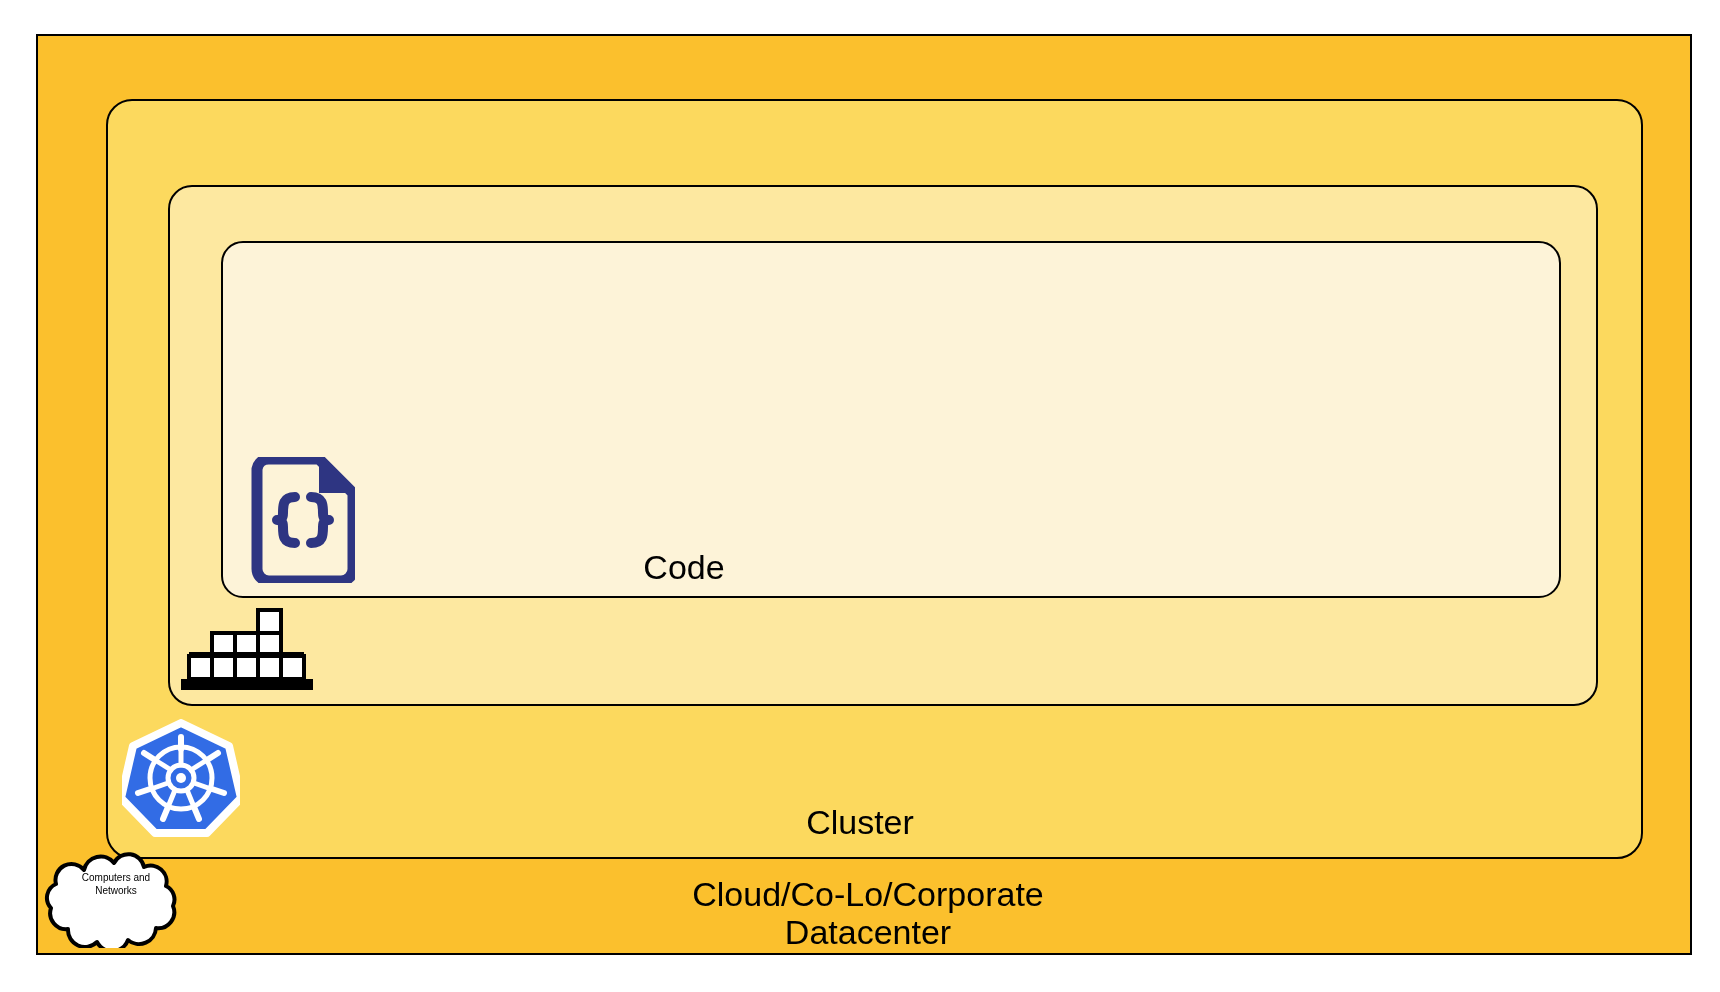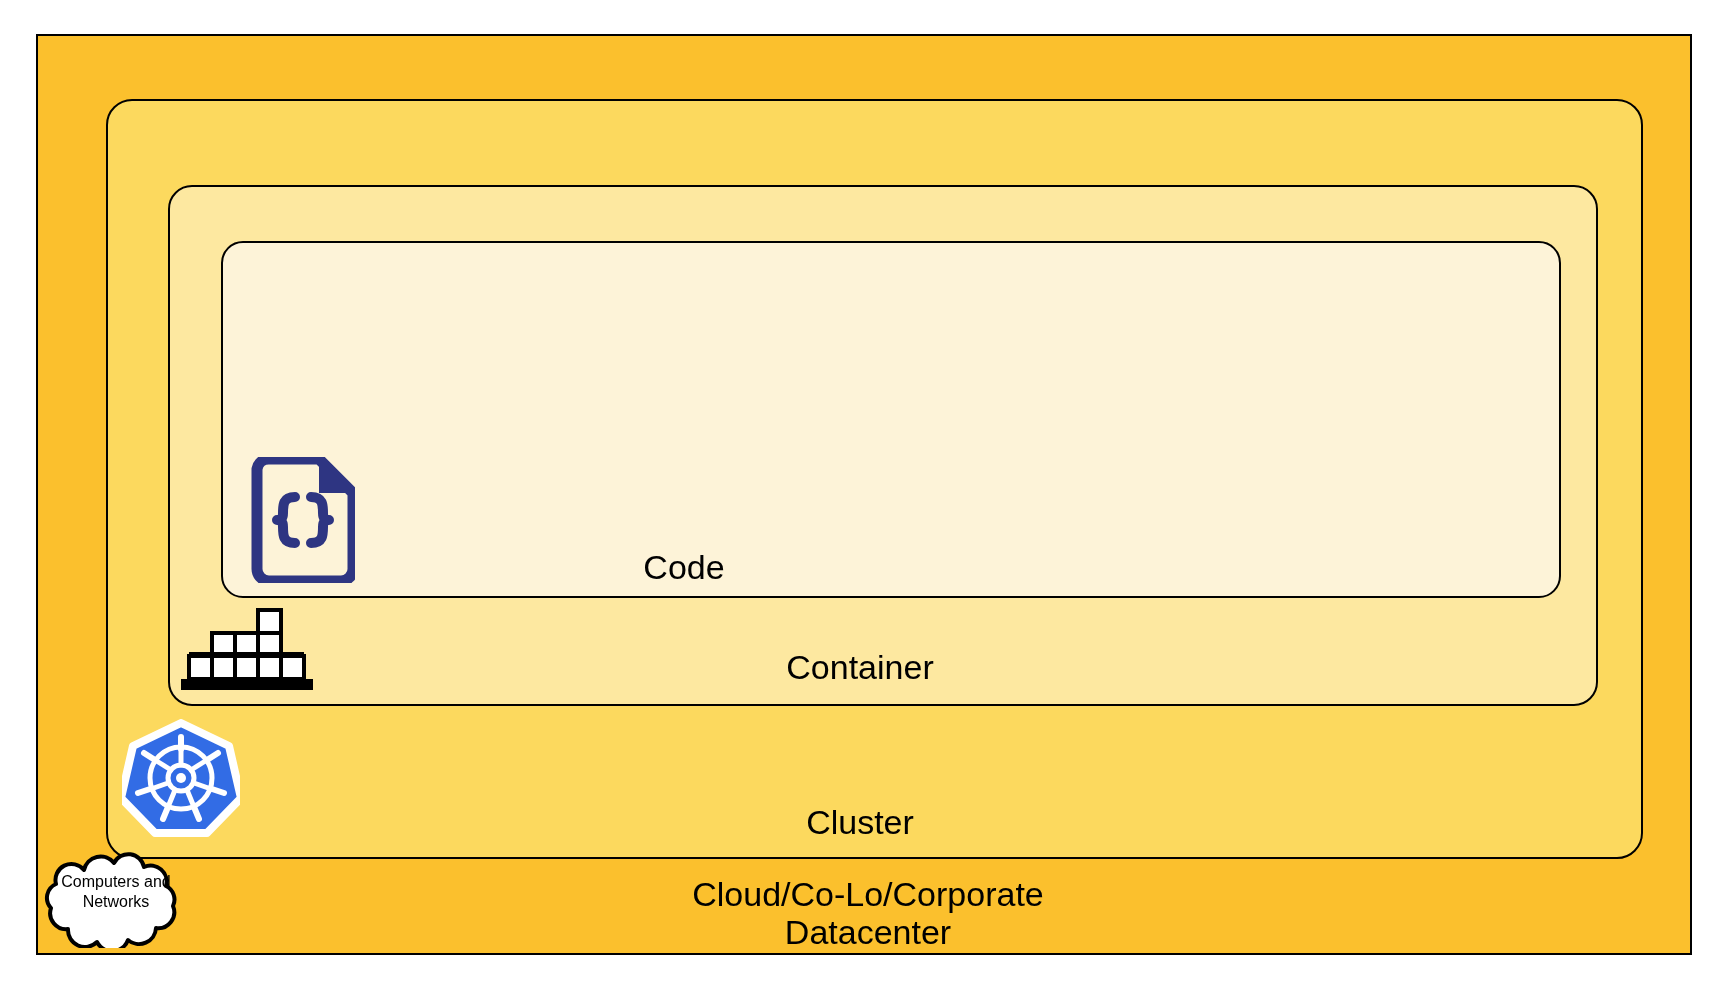--- a/index.html
+++ b/index.html
@@ -124,21 +124,21 @@
     height: 98px;
   }
   .icon-abs svg { display: block; width: 100%; height: 100%; }
 
   .cloud-text {
     position: absolute;
     left: 40px;
     top: 872px;
     width: 152px;
     text-align: center;
-    font-size: 16px;
+    font-size: 10px;
     line-height: 1.25;
     color: #000000;
     white-space: pre-line;
     font-family: "Liberation Sans", sans-serif;
     pointer-events: none;
   }
 </style>
 </head>
 <body>
 
@@ -147,21 +147,20 @@
   <div class="layer layer-datacenter"></div>
 
   <div class="layer layer-cluster"></div>
 
   <div class="layer layer-container"></div>
 
   <div class="layer layer-code"></div>
 
   <div class="layer-label label-code">Code</div>
 
-  <div class="layer-label label-container">Container</div>
 
   <div class="layer-label label-cluster">Cluster</div>
 
   <div class="layer-label label-datacenter">Cloud/Co-Lo/Corporate
 Datacenter</div>
 
   <div class="icon-abs icon-code">
     <svg viewBox="0 0 112 126" xmlns="http://www.w3.org/2000/svg">
 
       <path d="M14 12 A12 12 0 0 1 26 2 L76 2 L110 36 L110 112

